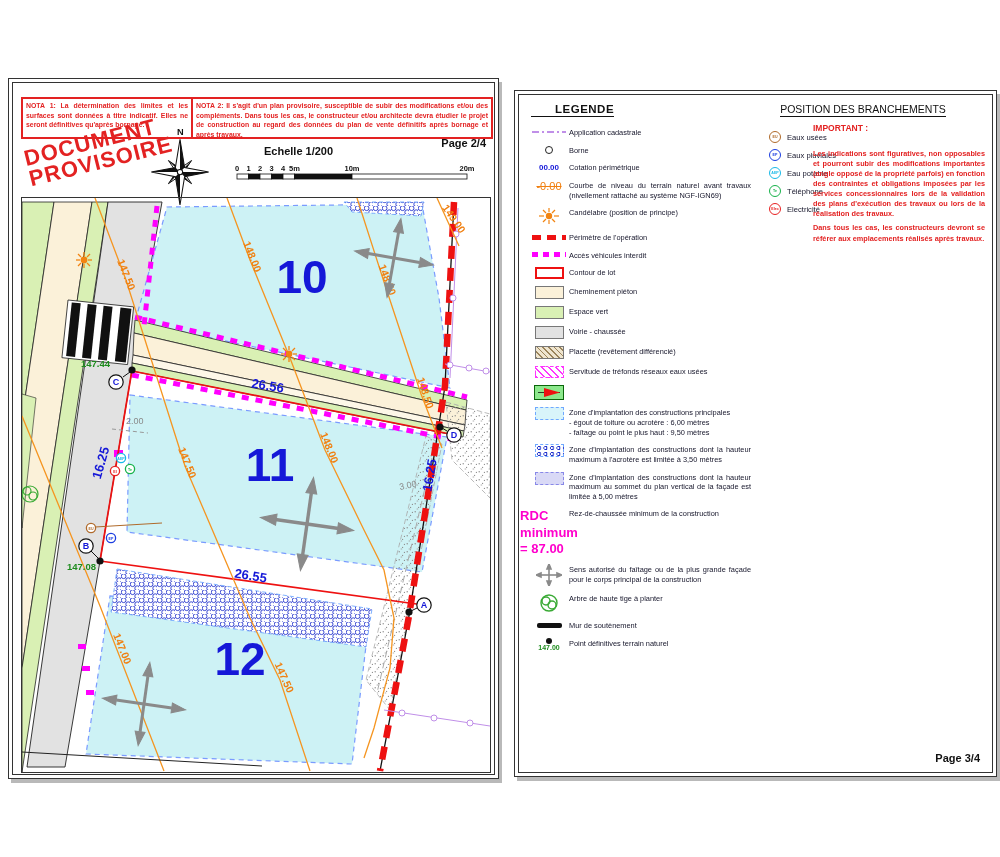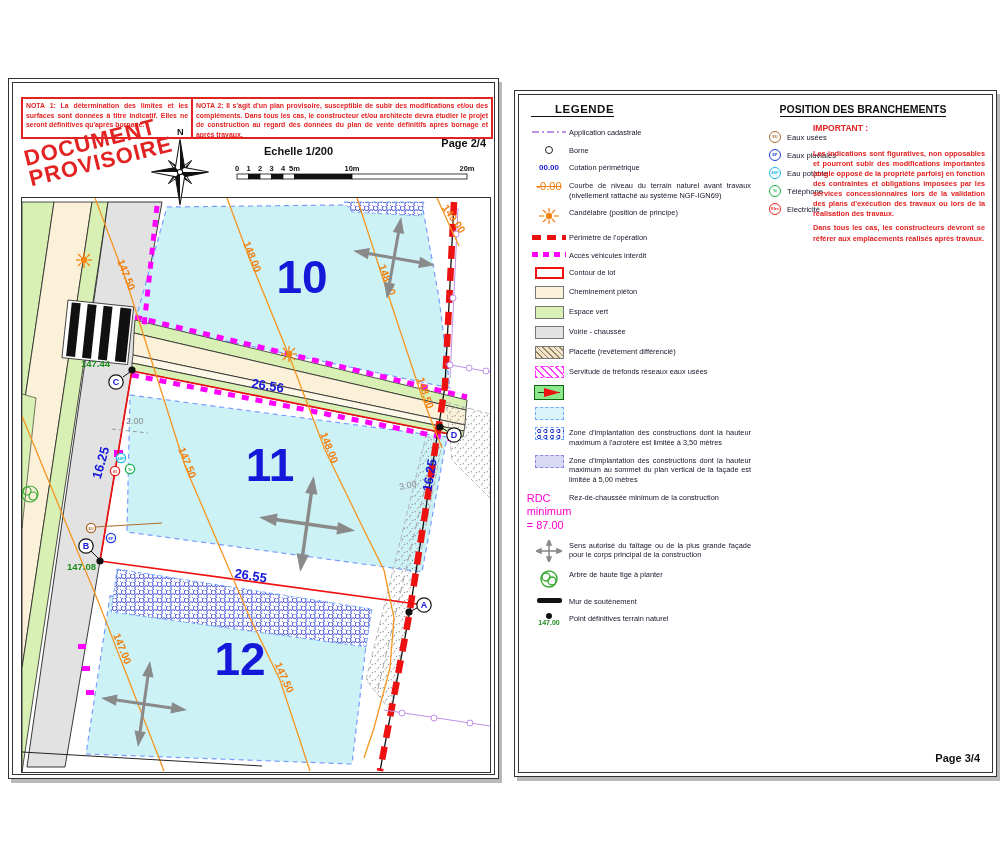--- a/index.html
+++ b/index.html
@@ -17,21 +17,21 @@
   .page-num{position:absolute;right:12px;top:58px;font-weight:bold;font-size:11px;color:#111;}
   .echelle{position:absolute;left:255px;top:66px;font-weight:bold;font-size:11px;color:#111;}
   #compass{position:absolute;left:140px;top:46px;}
   #scalebar{position:absolute;left:218px;top:84px;}
   #plan-wrap{position:absolute;left:12px;top:118px;width:468px;height:574px;border:1.5px solid #333;}
   
   #sheet-legend{left:514px;top:90px;width:481px;height:685px;}
   .lg-title{position:absolute;left:16px;top:12px;font-size:11.5px;font-weight:bold;color:#111;
     border-bottom:1.5px solid #111;padding-bottom:1px;letter-spacing:.5px;padding-left:24px;}
   .br-title{position:absolute;left:248px;top:12px;width:200px;text-align:center;font-size:10.5px;
-    font-weight:bold;color:#111;}
+    font-weight:normal;color:#111;}
   .br-title span{border-bottom:1.5px solid #111;padding-bottom:1px;}
   #legend-col{position:absolute;left:14px;top:36px;width:222px;}
   .lrow{display:flex;align-items:flex-start;margin-bottom:7px;}
   .sym{width:40px;flex:0 0 40px;display:flex;justify-content:center;align-items:center;min-height:10px;}
   .ltxt{flex:1;font-size:7.4px;color:#15152a;line-height:1.3;text-align:justify;padding-top:1px;}
   .sw{box-sizing:border-box;}
   .sw-cad{width:34px;height:2px;background:repeating-linear-gradient(90deg,#c08fe8 0 7px,transparent 7px 10px,#c08fe8 10px 12px,transparent 12px 15px);}
   .sw-borne{width:8px;height:8px;border:1.6px solid #222;border-radius:50%;}
   .val-blue{color:#1518d8;font-weight:bold;font-size:8px;}
   .val-orange{color:#f07f0f;font-weight:normal;font-size:11px;text-decoration:line-through;}
@@ -43,21 +43,21 @@
   .sw-voirie{width:29px;height:13px;background:#e2e2e2;border:1px solid #777;}
   .sw-placette{width:29px;height:13px;border:1px solid #777;background-color:#efe5cf;
     background-image:repeating-linear-gradient(45deg,rgba(140,115,70,.85) 0 1px,transparent 1px 4px);}
   .sw-serv{width:29px;height:12px;border:1px dashed #ff35ff;
     background:repeating-linear-gradient(45deg,#ff35ff 0 1.4px,transparent 1.4px 5px);}
   .sw-zonep{width:29px;height:13px;background:#d8f4fa;border:1.4px dashed #6fa8ff;}
   .sw-z350{width:29px;height:13px;border:1.4px dashed #6fa8ff;background-color:#fff;
     background-image:radial-gradient(circle 2.2px at 3px 3px,#fff 0 1.1px,#2233cc 1.2px 2px,transparent 2.2px);
     background-size:6.5px 6px;}
   .sw-z500{width:29px;height:13px;background:#d9d9f6;border:1.4px dashed #8888e8;}
-  .val-mag{color:#ff00cc;font-weight:normal;font-size:11px;line-height:1.25;}
+  .val-mag{color:#ff00cc;font-weight:bold;font-size:13px;line-height:1.25;}
   .sw-mur{width:25px;height:5px;background:#111;border-radius:2px;}
   .palt{display:flex;flex-direction:column;align-items:center;}
   .palt .dot{width:6px;height:6px;background:#111;border-radius:50%;}
   .palt .v{color:#1e8c1e;font-weight:bold;font-size:7px;}
   #branch-col{position:absolute;left:224px;top:40px;width:110px;}
   .brow{display:flex;align-items:center;margin-bottom:6px;padding-left:30px;}
   .bicon{width:12px;height:12px;border-radius:50%;border:1.6px solid #555;display:flex;align-items:center;
     justify-content:center;font-size:3.6px;font-weight:bold;margin-right:6px;flex:0 0 12px;box-sizing:border-box;}
   .b-eu{border-color:#b06a2a;color:#b06a2a;}
   .b-ep{border-color:#1b3de0;color:#1b3de0;}
@@ -461,20 +461,25 @@
           <rect x="0.5" y="0.5" width="29" height="14" fill="#8ce88c" stroke="#0a660a" stroke-width="1"></rect>
           <line x1="4" y1="7.5" x2="26" y2="7.5" stroke="#111" stroke-width="0.8"></line>
           <polygon points="10,3 10,12 26,7.5" fill="#ee1111"></polygon>
         </svg>
       </div>
     </div>
     <div class="lrow">
       <div class="sym">
           <div class="sw sw-zonep"></div>
         </div>
+      <div class="ltxt">
+        <div>Zone d'implantation des constructions principales</div>
+        <div>- égout de toiture ou acrotère : 6,00 mètres</div>
+        <div>- faîtage ou point le plus haut : 9,50 mètres</div>
+      </div>
     </div>
     <div class="lrow">
       <div class="sym">
           <div class="sw sw-z350"></div>
         </div>
       <div class="ltxt">Zone d'implantation des constructions dont la hauteur maximum à l'acrotère est limitée à 3,50 mètres</div>
     </div>
     <div class="lrow">
       <div class="sym">
           <div class="sw sw-z500"></div>

